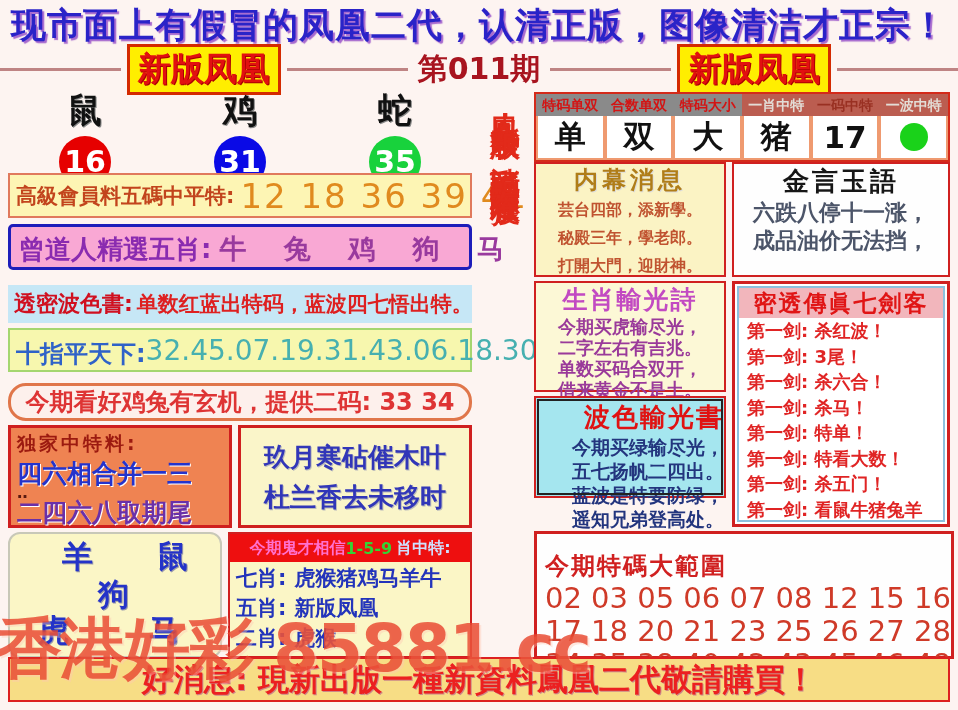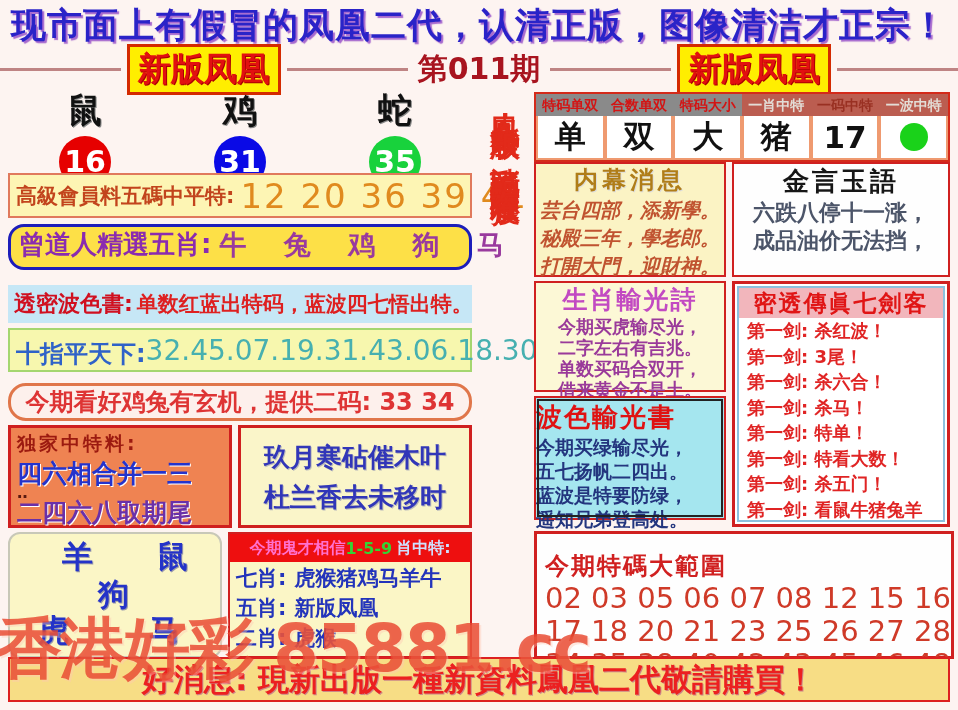--- a/index.html
+++ b/index.html
@@ -36,22 +36,22 @@
   .zpick .ball {
     margin:2px auto 0; width:52px; height:52px; border-radius:50%;
     color:#fff; font-size:30px; font-weight:bold; line-height:52px; text-align:center;
   }
   
   .lbox { position:absolute; left:8px; width:464px; }
   .box-vip { top:173px; height:45px; background:#fdf5b4; border:2px solid #e0795c;
     display:flex; align-items:center; padding:0 6px; }
   .box-vip .lab { color:#c2441c; font-size:21px; font-weight:bold; white-space:nowrap; }
   .box-vip .nums { color:#e08a1e; font-size:34px; margin-left:6px; white-space:nowrap; letter-spacing:2px; }
-  .box-fivexiao { top:224px; height:46px; background:#fde047; border:3px solid #1d1dba; border-radius:16px;
-    display:flex; align-items:flex-start; padding:0 8px; }
+  .box-fivexiao { top:224px; height:46px; background:#f9a8d4; border:3px solid #1d1dba; border-radius:5px;
+    display:flex; align-items:flex-end; padding:0 8px; }
   .box-fivexiao .lab { color:#8a2bb0; font-size:26px; font-weight:bold; white-space:nowrap; }
   .box-fivexiao .val { color:#993a9e; font-size:27px; font-weight:bold; letter-spacing:14px; margin-left:8px; white-space:nowrap; }
   .box-wave { top:285px; height:38px; background:#c6e7f6;
     display:flex; align-items:center; padding:0 6px; }
   .box-wave .lab { color:#d01020; font-size:22px; font-weight:bold; white-space:nowrap; }
   .box-wave .val { color:#de2020; font-size:21px; font-weight:bold; margin-left:4px; white-space:nowrap; }
   .box-ten { top:328px; height:44px; background:#f7f7ae; border:2px solid #a5d66f;
     display:flex; align-items:center; padding:0 6px; }
   .box-ten .lab { color:#2f62c8; font-size:24px; font-weight:bold; white-space:nowrap;margin-top:8px; }
   .box-ten .val { color:#47b0b0; font-size:28px; white-space:nowrap; }
@@ -97,29 +97,29 @@
   .hc.r2 { background:#bb5d50; color:#993022; }
   .rtvals { display:flex; height:44px; }
   .rtvals .vc { flex:1; border:2px solid #ef9a70; border-top:none; background:#fff;
     display:flex; align-items:center; justify-content:center;
     color:#111; font-size:31px; font-weight:bold; }
   .vc .waveball { width:28px; height:28px; border-radius:50%; }
   
   .rbox { position:absolute; border:2px solid #d02020; }
   .b-insider { left:534px; top:162px; width:192px; height:115px; background:#fbf3c4; text-align:center; }
   .b-insider .ttl { color:#b07d18; font-size:24px; font-weight:bold; letter-spacing:4px; text-shadow:1px 1px 0 #ddd; }
-  .b-insider .ln { color:#c05330; font-size:20px; font-weight:bold; line-height:28px; white-space:nowrap;font-style:italic; }
+  .b-insider .ln { color:#c05330; font-size:16px; font-weight:bold; line-height:28px; white-space:nowrap; }
   .b-golden { left:732px; top:162px; width:218px; height:115px; background:#fefefe; text-align:center; }
   .b-golden .ttl { color:#161616; font-size:26px; font-weight:bold; letter-spacing:3px; }
   .b-golden .ln { color:#4c5569; font-size:22px; font-weight:bold; line-height:28px; white-space:nowrap; }
   .b-zpoem { left:534px; top:281px; width:192px; height:111px; background:#fcf8d6; text-align:center; }
   .b-zpoem .ttl { color:#c24ac2; font-size:25px; font-weight:bold; letter-spacing:2px; }
   .b-zpoem .ln { color:#9a3a9a; font-size:18px; font-weight:bold; line-height:21px; white-space:nowrap; }
-  .b-wpoem { left:534px; top:396px; width:192px; height:124px; background:#a5e6ef;
-    border:2px solid #d02020; outline:2px solid #222; outline-offset:-5px; text-align:left; }
+  .b-wpoem { left:534px; top:396px; width:192px; height:102px; background:#a5e6ef;
+    border:2px solid #d02020; outline:2px solid #222; outline-offset:-5px; text-align:right; }
   .b-wpoem .ttl { color:#e01212; font-size:26px; font-weight:bold; letter-spacing:2px; margin-top:2px; }
   .b-wpoem .ln { color:#23357e; font-size:19px; font-weight:bold; line-height:24px; white-space:nowrap; }
   .b-swords { left:732px; top:281px; width:218px; height:246px; background:#fff; border:3px solid #d02020; padding:2px; }
   .b-swords .inner { border:2px solid #8cc0dd; height:100%; }
   .b-swords .ttl { background:#f2b6bc; color:#e01515; font-size:23px; font-weight:bold; text-align:center;
     letter-spacing:2px; height:30px; line-height:30px; white-space:nowrap; }
   .b-swords .ln { color:#e02424; font-size:18px; font-weight:bold; line-height:25.5px; padding-left:8px; white-space:nowrap; }
   .b-range { left:534px; top:531px; width:420px; height:128px; background:#fefefe; border:3px solid #d02020; padding:16px 8px; }
   .b-range .ttl { color:#d02020; font-size:24px; font-weight:bold; letter-spacing:2px; }
   .b-range .ln { color:#cf3a28; font-size:29px; line-height:33px; white-space:nowrap; }
@@ -162,21 +162,21 @@
     <div class="ball" style="background: rgb(10, 10, 230);">31</div>
   </div>
   <div class="zpick">
     <div class="animal">蛇</div>
     <div class="ball" style="background: rgb(24, 210, 60);">35</div>
   </div>
 </div>
 
 <div class="lbox box-vip">
   <span class="lab">高級會員料五碼中平特:</span>
-  <span class="nums">12 20 36 39 41</span>
+  <span class="nums">12 18 36 39 41</span>
 </div>
 
 <div class="lbox box-fivexiao">
   <span class="lab">曾道人精選五肖:</span>
   <span class="val">牛 兔 鸡 狗 马</span>
 </div>
 
 <div class="lbox box-wave">
   <span class="lab">透密波色書:</span>
   <span class="val">单数红蓝出特码，蓝波四七悟出特。</span>

